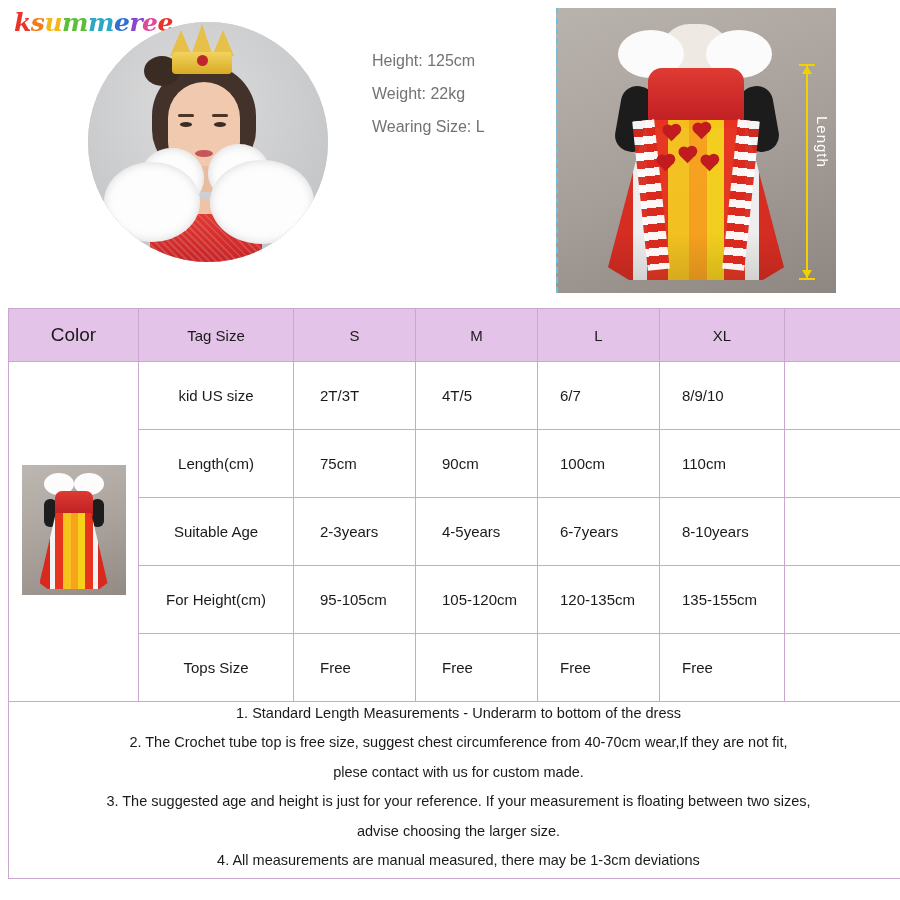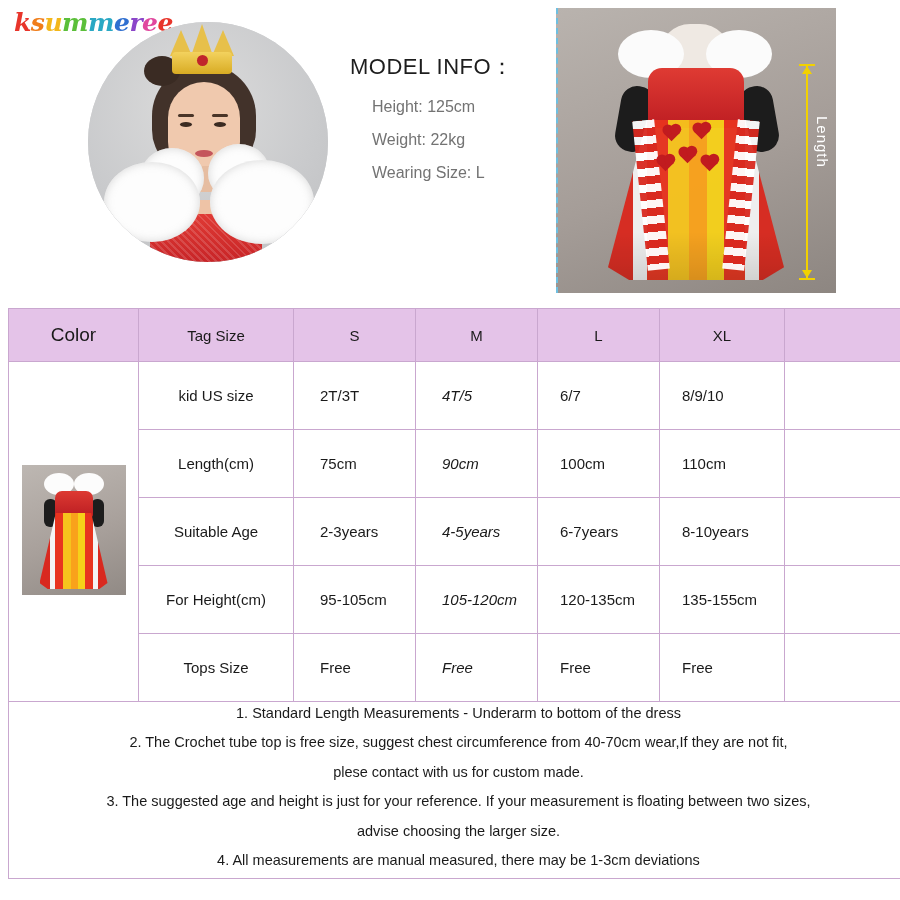--- a/index.html
+++ b/index.html
@@ -354,21 +354,21 @@
   .col-s     { width: 122px; }
   .col-m     { width: 122px; }
   .col-l     { width: 122px; }
   .col-xl    { width: 125px; }
   .col-pad   { width: 124px; }
 
   .row td { height: 67px; }
   .rh { text-align: center; margin-left: 11px; }
   .cell { padding-left: 24px; }
   .cell.s  { padding-left: 26px; }
-  .cell.m  { padding-left: 26px; font-style: italic; }
+  .cell.m  { padding-left: 26px; }
   .cell.l  { padding-left: 22px; }
   .cell.xl { padding-left: 22px; }
 
   
   .thumb-cell { vertical-align: middle; text-align: center; }
   .thumb {
     display: inline-block;
     width: 104px;
     height: 130px;
     background: linear-gradient(160deg, #bdb7b2, #a8a09b 55%, #918a85);
@@ -455,21 +455,20 @@
     <div class="neck"></div>
     <div class="shoulder-skin"></div>
     <div class="bodice"></div>
     <div class="ruff c"></div>
     <div class="ruff d"></div>
     <div class="ruff a"></div>
     <div class="ruff b"></div>
   </div>
 
   <div class="model-info">
-    <div class="mi-title">MODEL INFO：</div>
     <div class="mi-line">Height: 125cm</div>
     <div class="mi-line">Weight: 22kg</div>
     <div class="mi-line">Wearing Size: L</div>
   </div>
 
   <div class="product-photo">
     <div class="pp-mannequin"></div>
     <div class="pp-collar l"></div>
     <div class="pp-collar r"></div>
     <div class="pp-sleeve l"></div>

